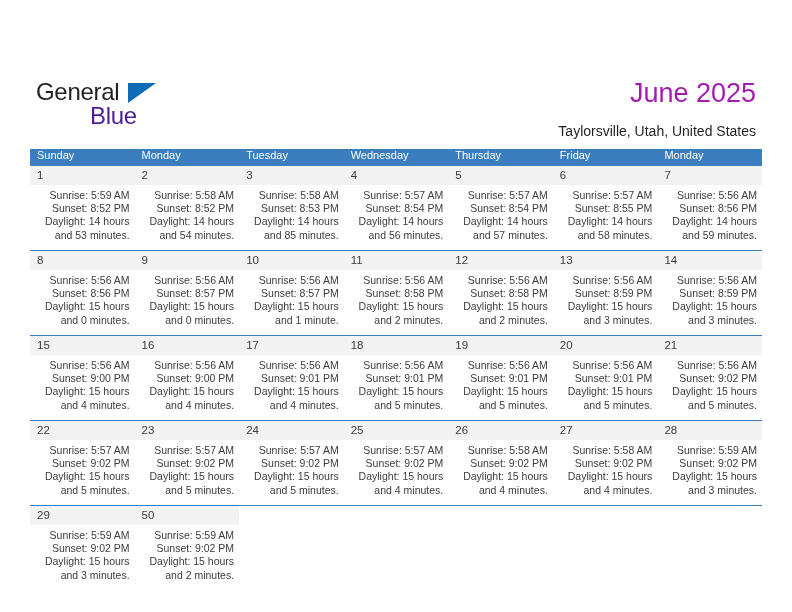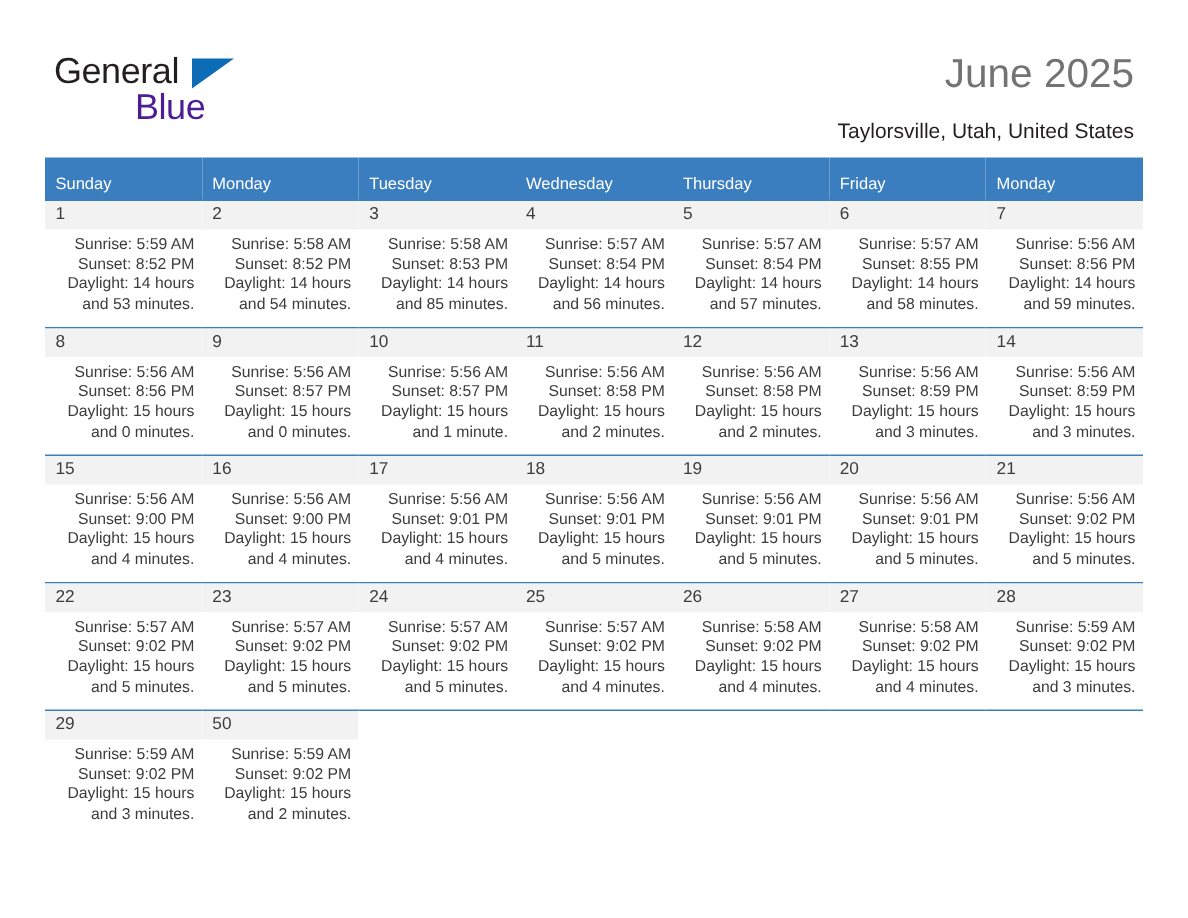--- a/index.html
+++ b/index.html
@@ -12,20 +12,21 @@
     height: 612px;
     background: #ffffff;
     font-family: "Liberation Sans", sans-serif;
     overflow: hidden;
   }
   .page {
     position: relative;
     width: 792px;
     height: 464px;
     box-sizing: border-box;
+    margin-top: 44px;
   }
 
   
   .top {
     position: absolute;
     left: 0; top: 0;
     width: 792px;
     height: 100px;
   }
   .logo {
@@ -61,21 +62,21 @@
     letter-spacing: -0.3px;
     color: #4c1d95;
     font-family: "Liberation Sans", sans-serif;
   }
 
   .title {
     position: absolute;
     right: 36px;
     top: 34px;
     font-size: 27px;
-    color: #737373;
+    color: #a21caf;
     text-align: right;
     white-space: nowrap;
     font-weight: normal;
   }
   .subtitle {
     position: absolute;
     right: 36px;
     top: 79px;
     font-size: 14px;
     color: #231f20;
@@ -90,21 +91,21 @@
     width: 732px;
     border-collapse: collapse;
     table-layout: fixed;
   }
   .cal th {
     background: #3b7ebf;
     color: #ffffff;
     font-size: 11px;
     font-weight: normal;
     text-align: left;
-    padding: 12px 0 4px 7px;
+    padding: 0 0 4px 7px;
     height: 12px;
     border: none;
   }
   .cal td {
     vertical-align: top;
     width: 104.57px;
     padding: 0;
     border: none;
     background: #ffffff;
   }

